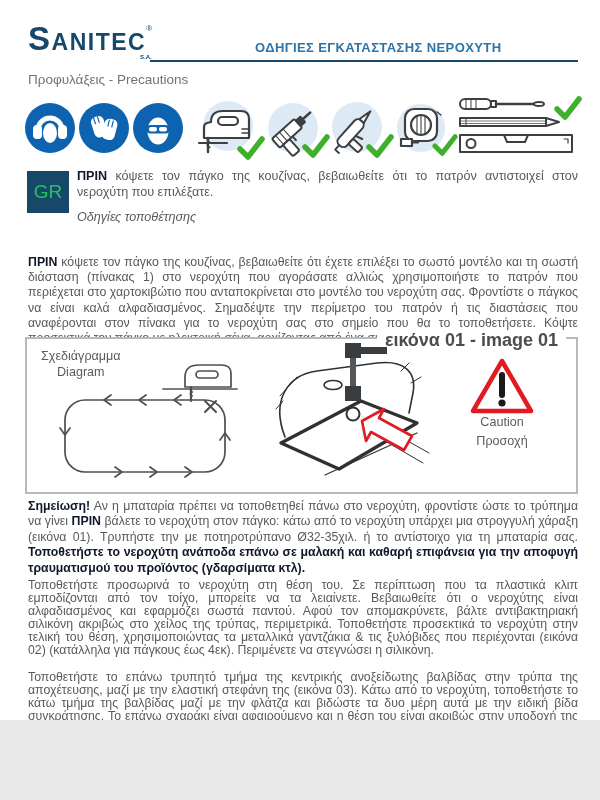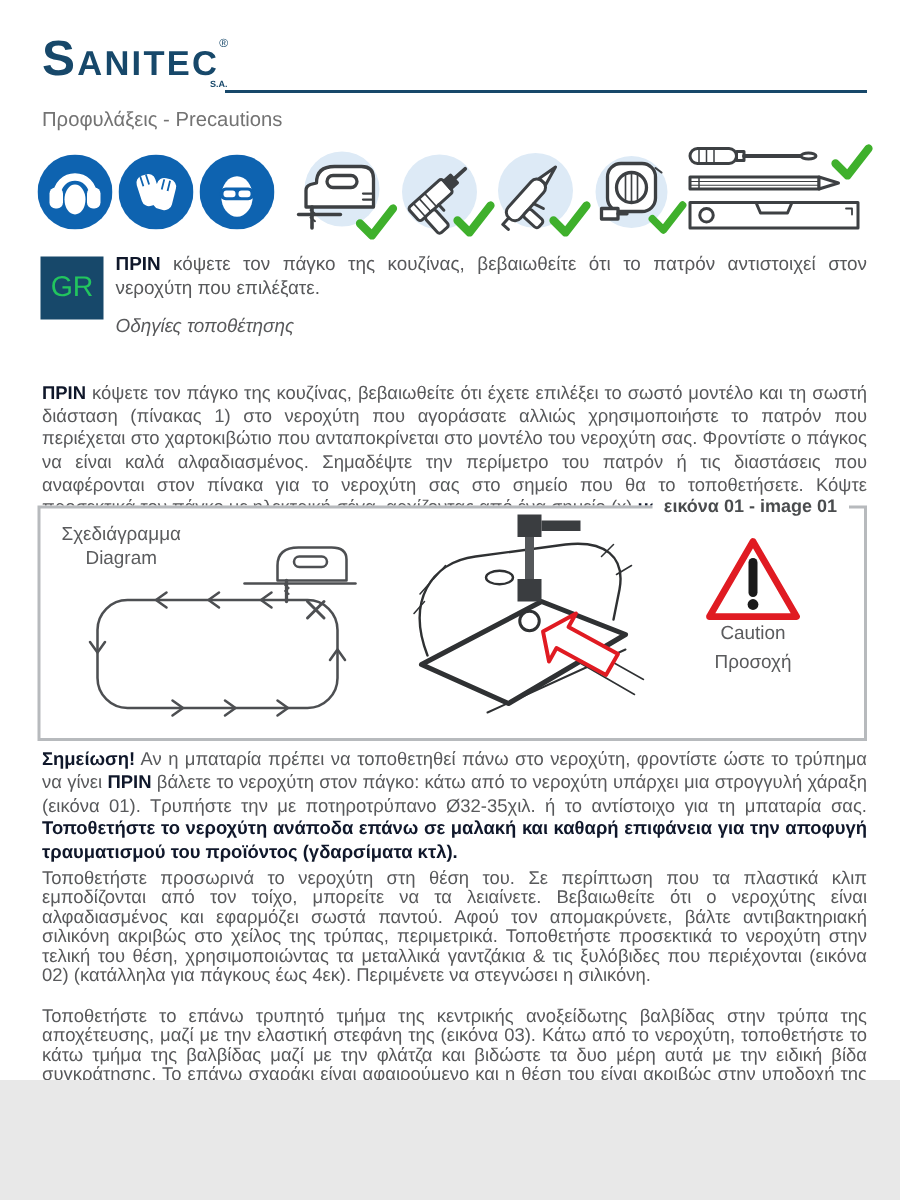--- a/index.html
+++ b/index.html
@@ -49,36 +49,37 @@
   #note { top:499px; line-height:15.4px; }
   #p3   { top:579px; line-height:13.1px; }
   #p4   { top:671px; line-height:13.1px; }
   #liability { top:757px; line-height:15.2px; }
 
   
   .figure { position:absolute; left:25px; top:337px; width:549px; height:153px;
             border:2px solid #b7babd; background:#fff; }
   .fig-label { position:absolute; left:14px; top:9px; font-size:12.6px; color:#5a5b5d; line-height:16px;text-align:center; }
   .fig-tag { position:absolute; top:-9px; right:10px; background:#fff; padding:0 8px;
-             font-size:12px; font-weight:700; color:#4a4c4e; }
+             font-size:18px; font-weight:700; color:#4a4c4e; }
   .cutpath-svg { position:absolute; left:8px; top:4px; }
   .sink-svg { position:absolute; left:238px; top:2px; }
   .caution { position:absolute; left:410px; top:18px; width:130px; text-align:center; }
   .caution svg { display:block; margin:0 auto; }
   .caution-label { font-size:12.6px; color:#5a5b5d; line-height:15px; margin-top:4px; }
 </style>
 </head>
 <body>
 
 <div class="page">
 
   <div class="logo">
     <span class="logo-text">SANITEC</span><span class="logo-reg">®</span>
     <span class="logo-sa">S.A.</span>
   </div>
+  <div class="doc-title">ΟΔΗΓΙΕΣ ΕΓΚΑΤΑΣΤΑΣΗΣ ΝΕΡΟΧΥΤΗ</div>
   <div class="header-rule"></div>
 
   <div class="precautions-heading">Προφυλάξεις - Precautions</div>
 
   <div class="icon-row">
 
     <div class="ico" id="ic-ear">
       <svg width="50" height="50" viewBox="0 0 50 50">
         <circle cx="25" cy="25" r="25" fill="#0e63b0"></circle>
         <path d="M13,27 a12,12 0 0 1 24,0" stroke="#fff" stroke-width="5" fill="none"></path>

